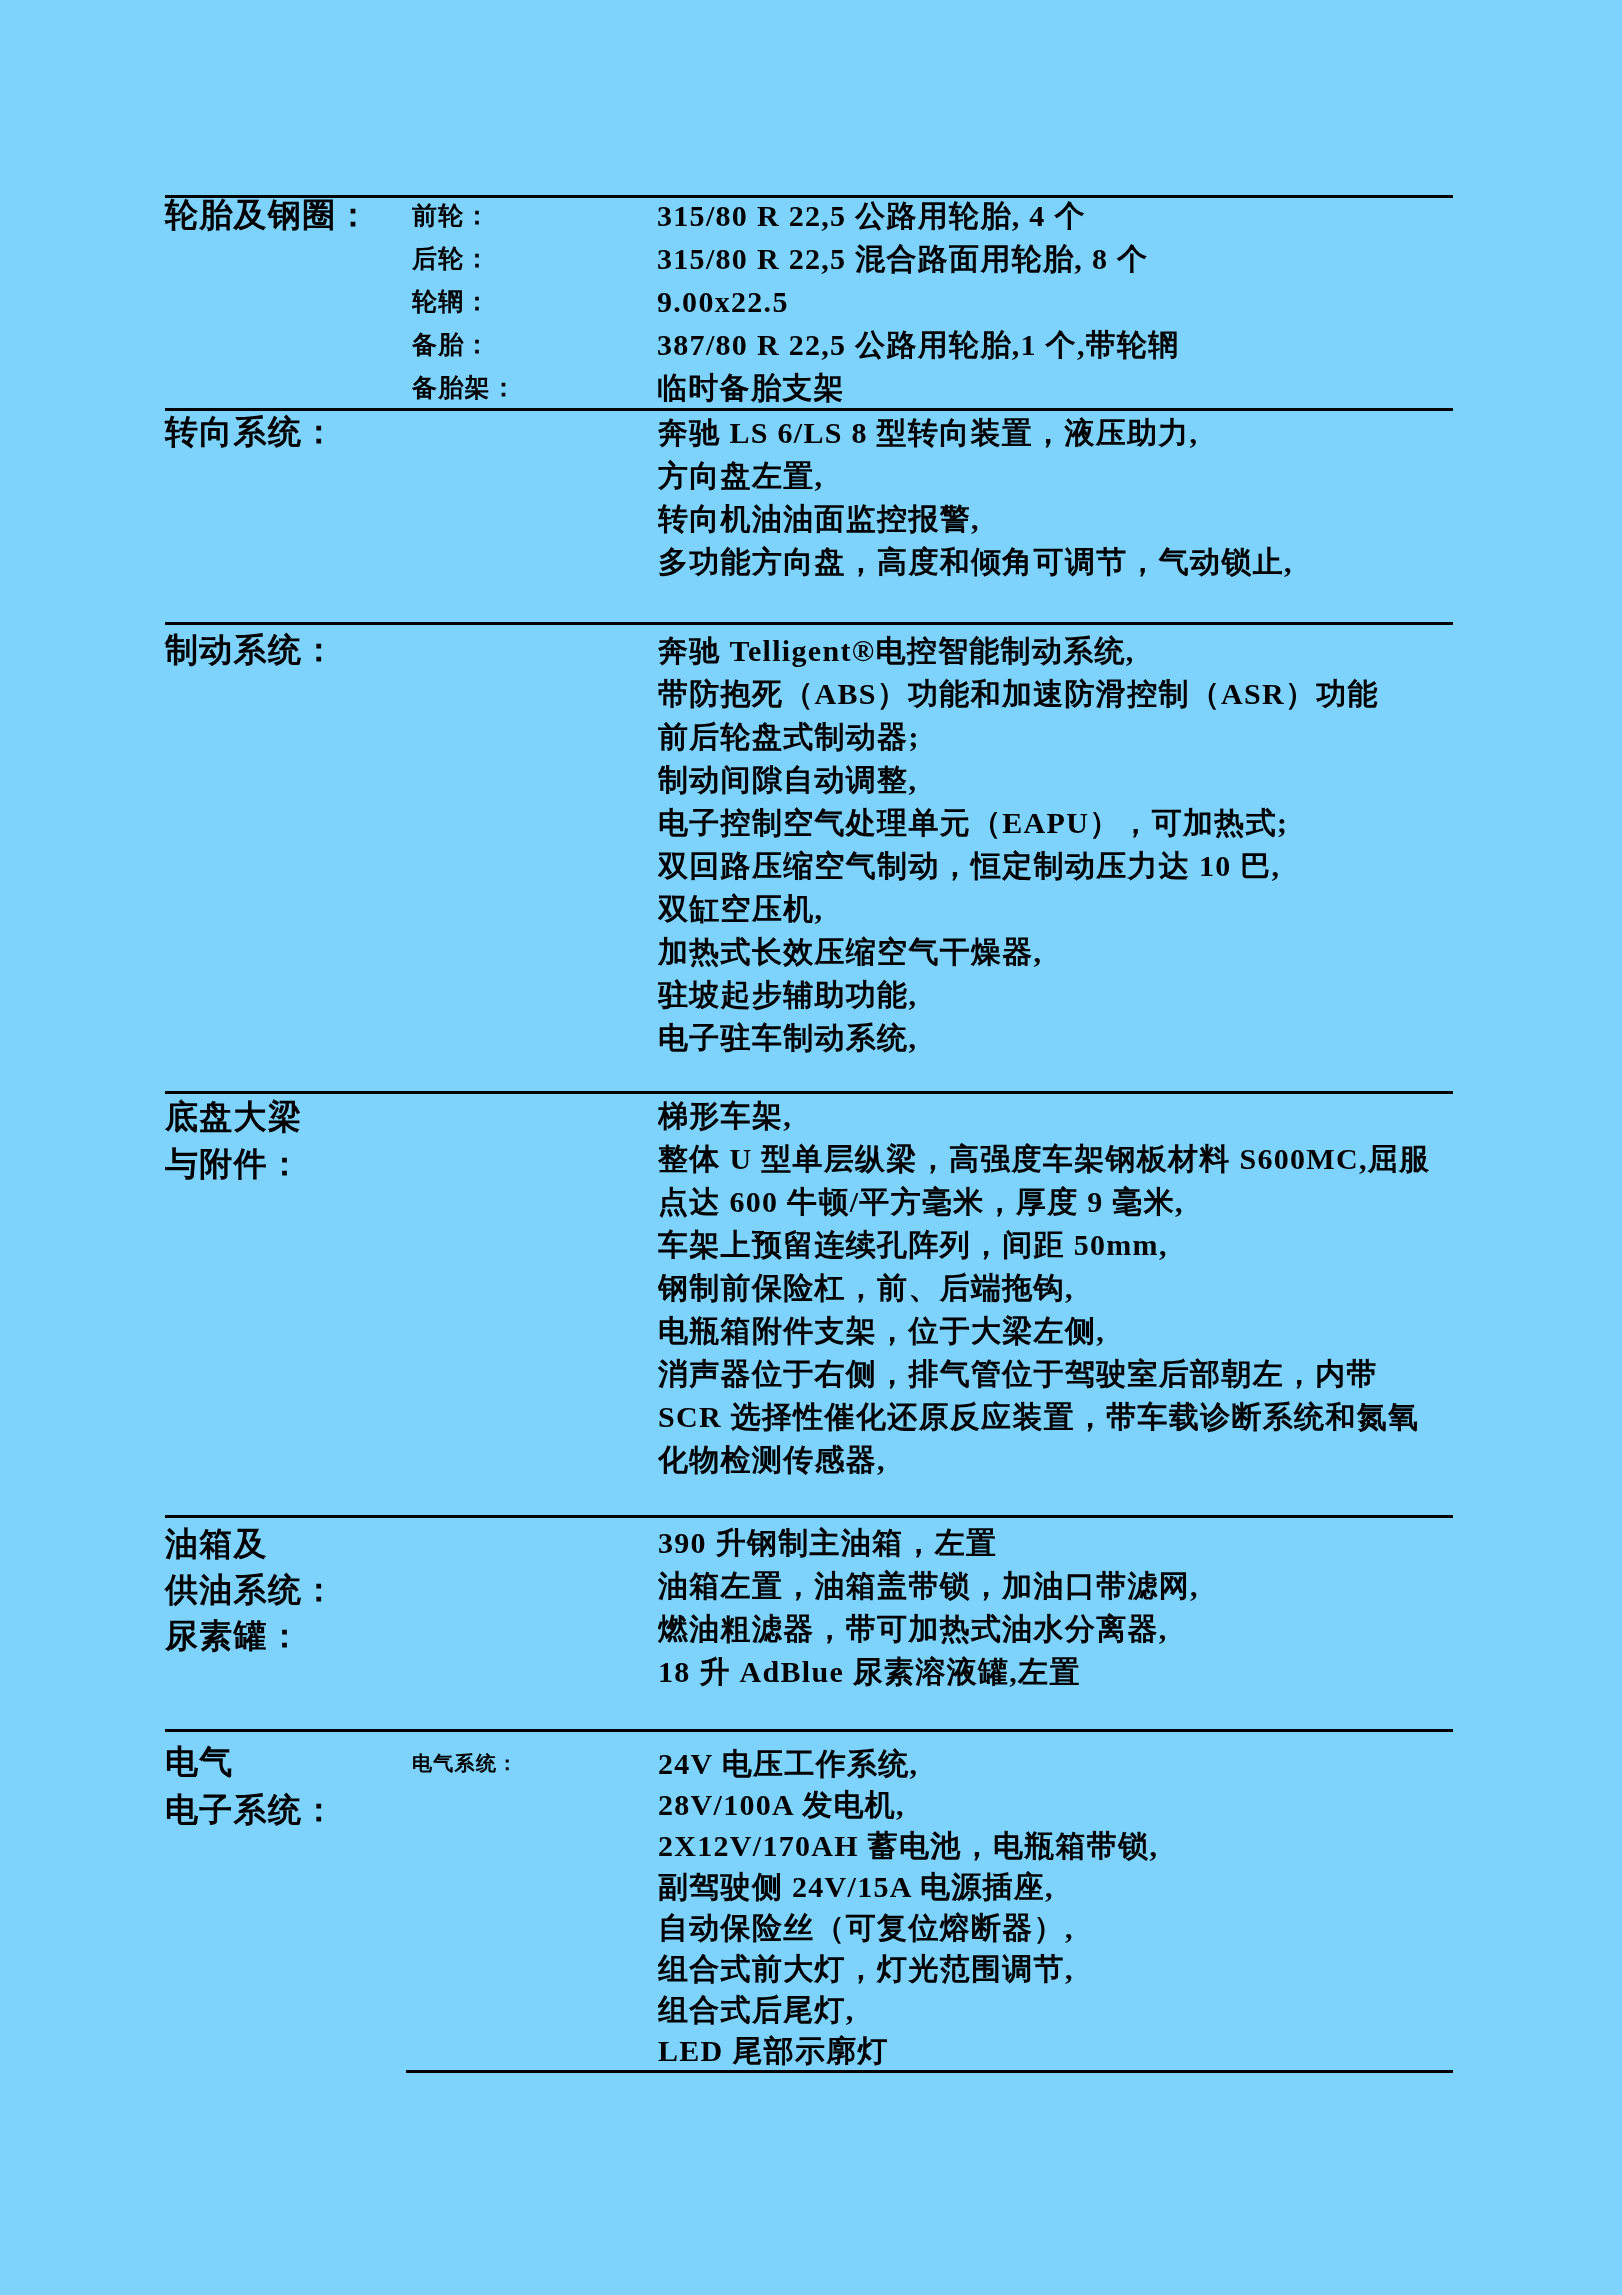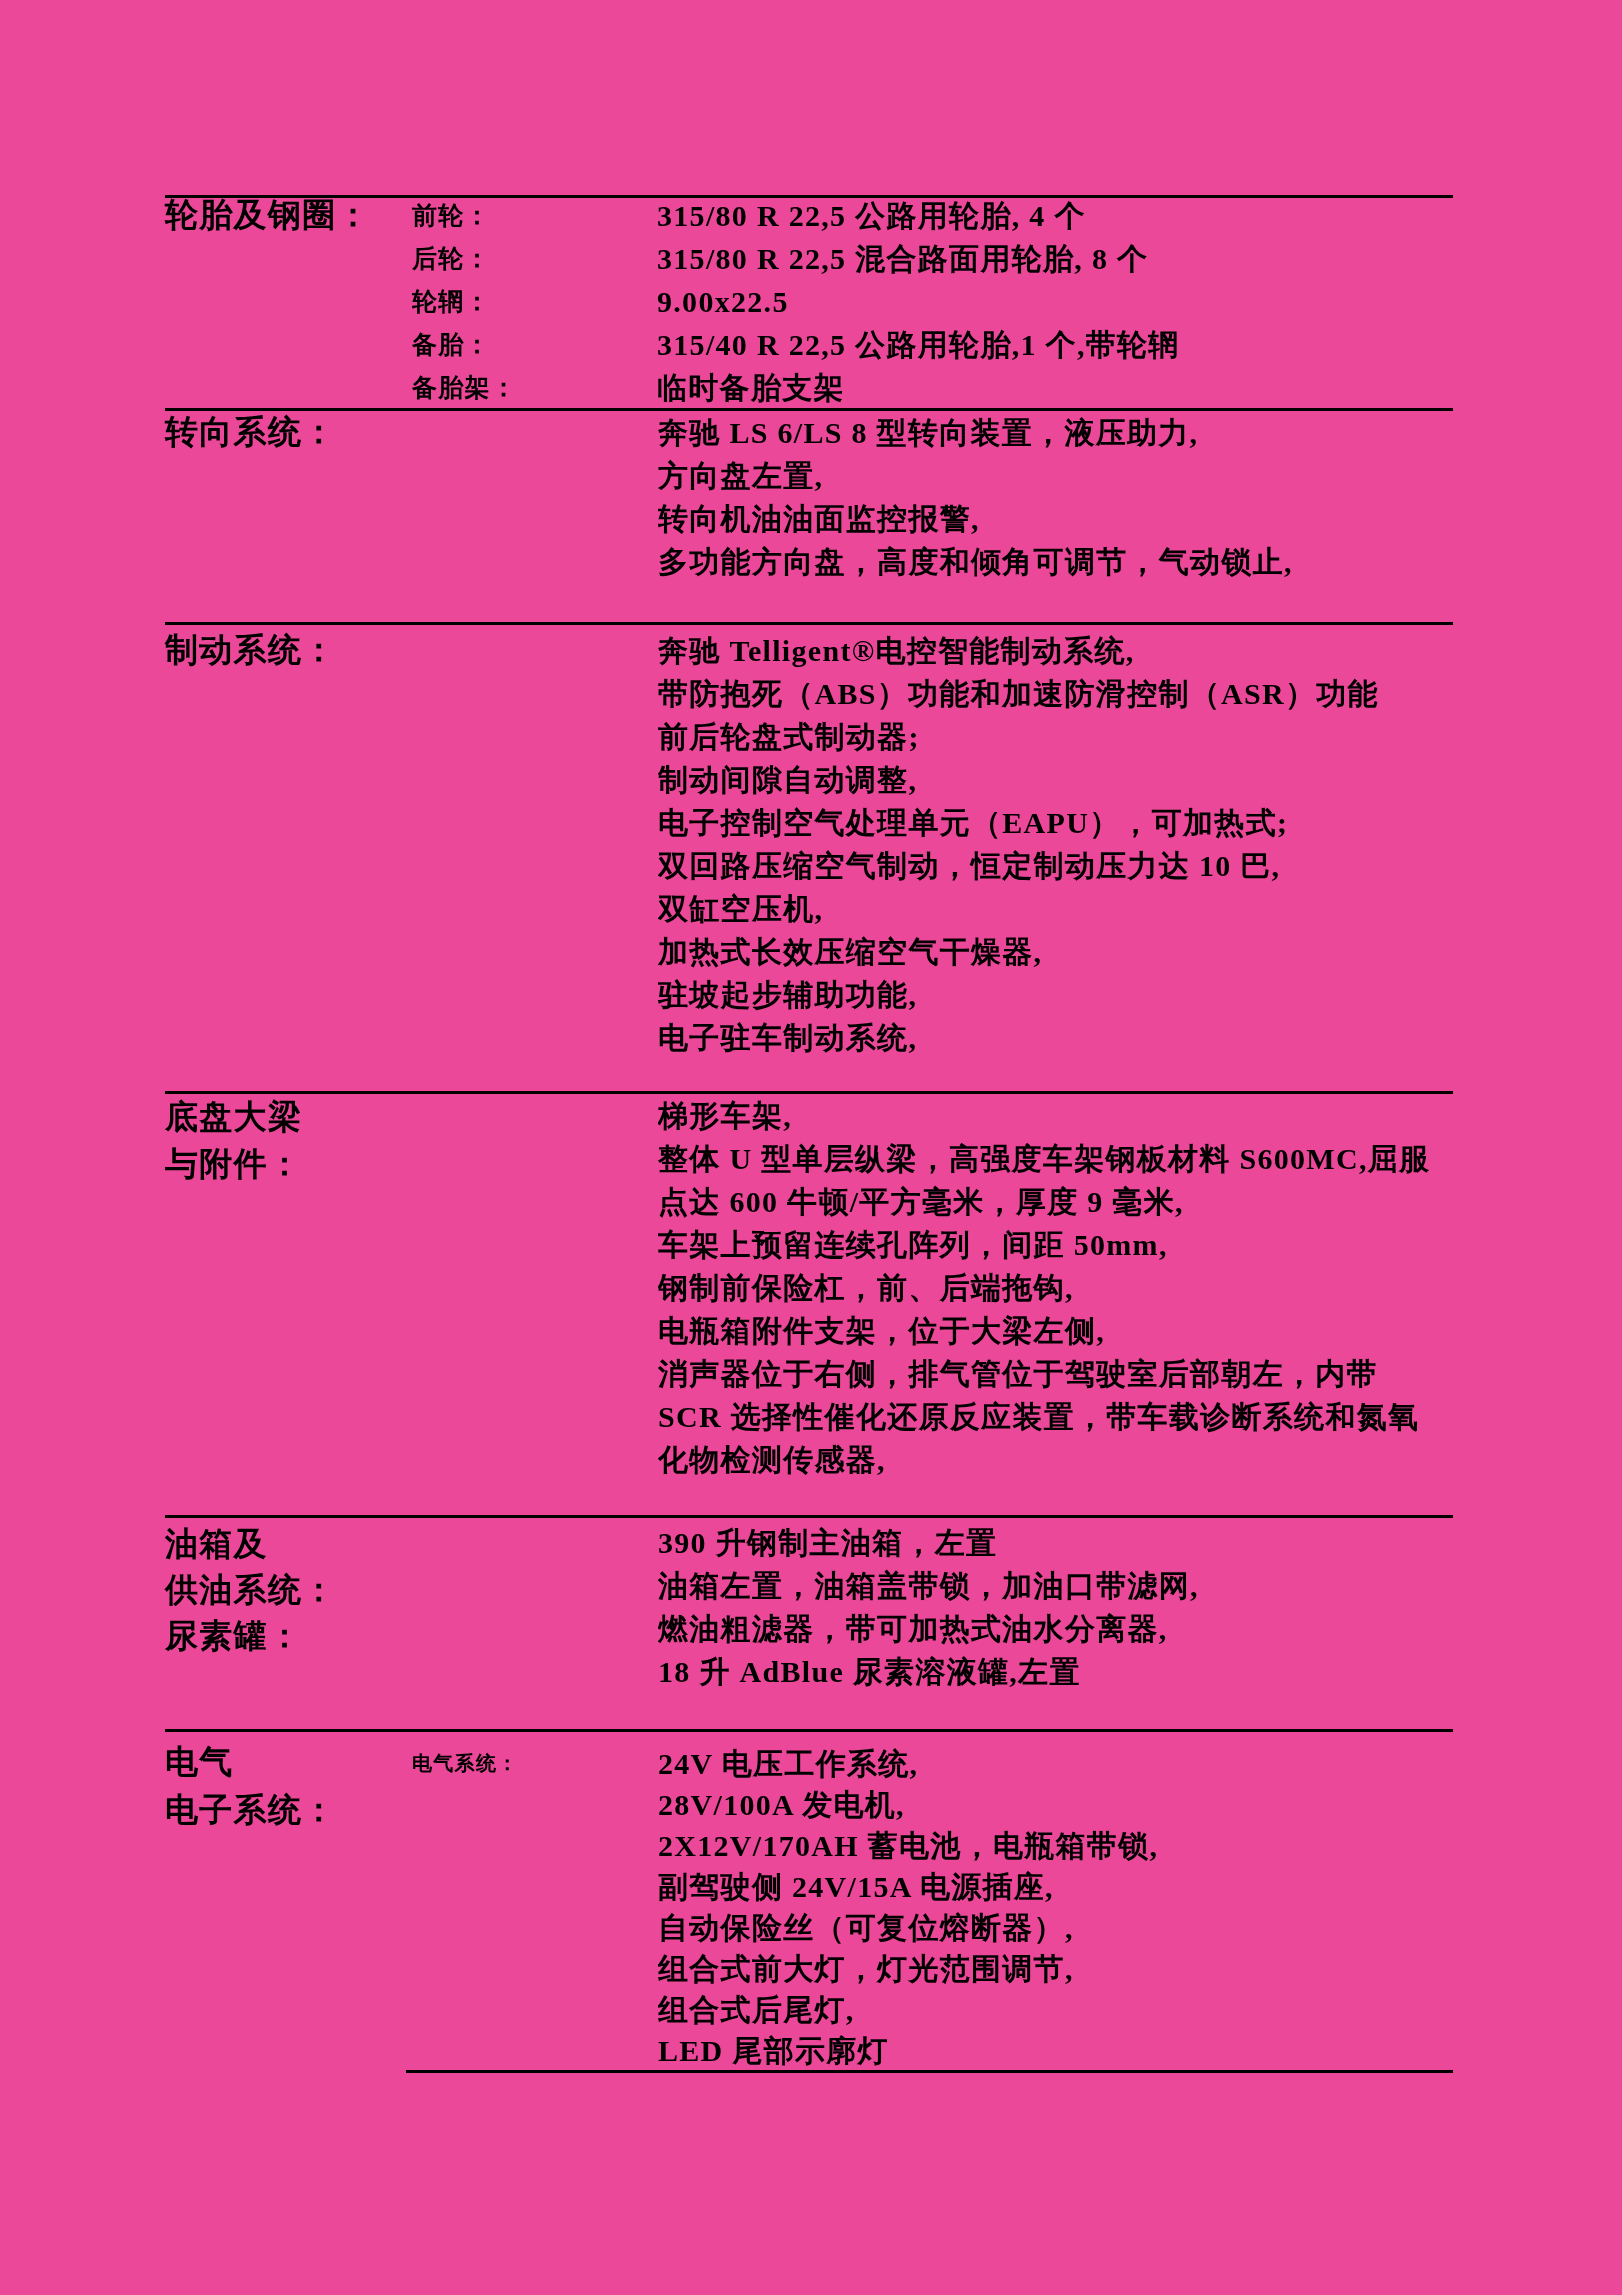--- a/index.html
+++ b/index.html
@@ -1,20 +1,20 @@
 <!DOCTYPE html>
 <html style="font-size:10.5px"><head>
 <meta charset="utf-8">
 <style>
   html,body { margin:0; padding:0; background:#e8e8e8; }
   .page {
     position:relative;
     width:1622px;
     height:2295px;
-    background:#ec4899;
+    background:#7dd3fc;
     overflow:hidden;
     font-family:"Liberation Serif","DejaVu Serif",serif;
     font-weight:bold;
     color:#000000;
     margin:0 auto;
   }
   .rule {
     position:absolute;
     left:165px;
     width:1288px;
@@ -101,21 +101,21 @@
     <div class="row">
       <span class="sublabel">前轮：</span><span class="value">315/80 R 22,5 公路用轮胎, 4 个</span>
     </div>
     <div class="row">
       <span class="sublabel">后轮：</span><span class="value">315/80 R 22,5 混合路面用轮胎, 8 个</span>
     </div>
     <div class="row">
       <span class="sublabel">轮辋：</span><span class="value">9.00x22.5</span>
     </div>
     <div class="row">
-      <span class="sublabel">备胎：</span><span class="value">315/40 R 22,5 公路用轮胎,1 个,带轮辋</span>
+      <span class="sublabel">备胎：</span><span class="value">387/80 R 22,5 公路用轮胎,1 个,带轮辋</span>
     </div>
     <div class="row">
       <span class="sublabel">备胎架：</span><span class="value">临时备胎支架</span>
     </div>
   </div>
 
   <div class="sec-label" style="top:411px">转向系统：</div>
   <div class="values" style="top:411px">
     <div class="vline">奔驰 LS 6/LS 8 型转向装置，液压助力,</div>
     <div class="vline">方向盘左置,</div>

